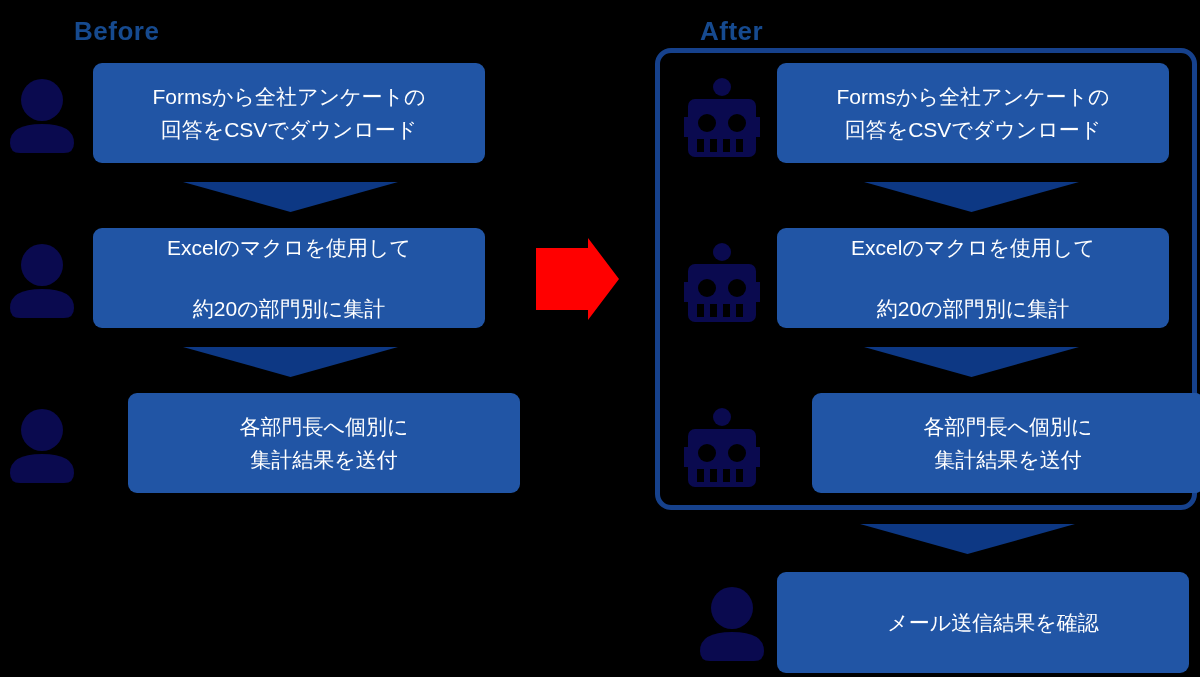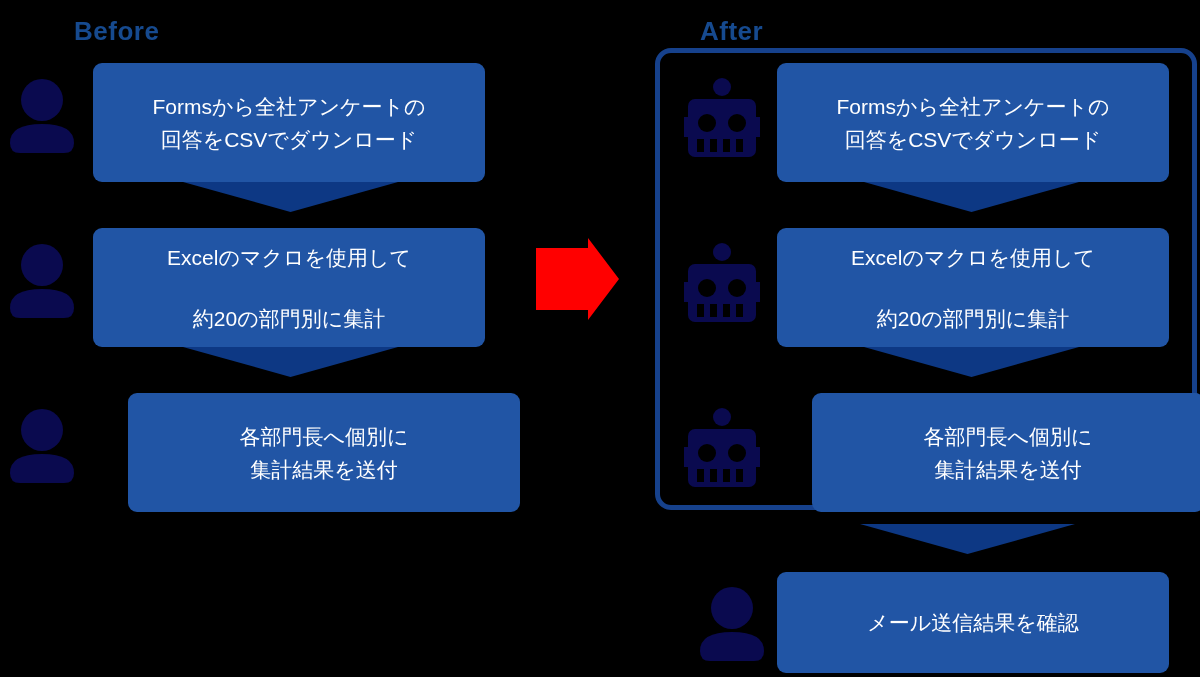--- a/index.html
+++ b/index.html
@@ -18,38 +18,38 @@
     font-weight: bold;
     color: var(--heading-text, #164a8f);
     letter-spacing: 0.5px;
   }
   #before-heading { left: 74px; }
   #after-heading  { left: 700px; }
 
   .step-box {
     position: absolute;
     width: 392px;
-    height: 119px;
+    height: 100px;
     border-radius: 9px;
     background: var(--box-fill, #2155a5);
     color: var(--box-text, #fff);
     display: flex;
     flex-direction: column;
     justify-content: center;
     align-items: center;
     text-align: center;
     font-size: 21px;
     line-height: 33px;
   }
   .col-left  .step-box { left: 93px; }
   .col-right .step-box { left: 777px; }
   .box-row1 { top: 63px; }
   .box-row2 { top: 228px; gap: 28px; }
   .box-row3 { top: 393px; margin-left: 35px; }
-  #after-final-box { top: 572px; height: 101px; }
+  #after-final-box { top: 572px; height: 101px; padding-left: 20px; }
 
   .flow-arrow {
     position: absolute;
     width: 215px;
     height: 30px;
   }
   .flow-arrow polygon { fill: var(--flow-arrow, #0d3884); }
   .col-left  .flow-arrow { left: 183px; }
   .col-right .flow-arrow { left: 864px; }
   .arrow-gap1 { top: 182px; }

